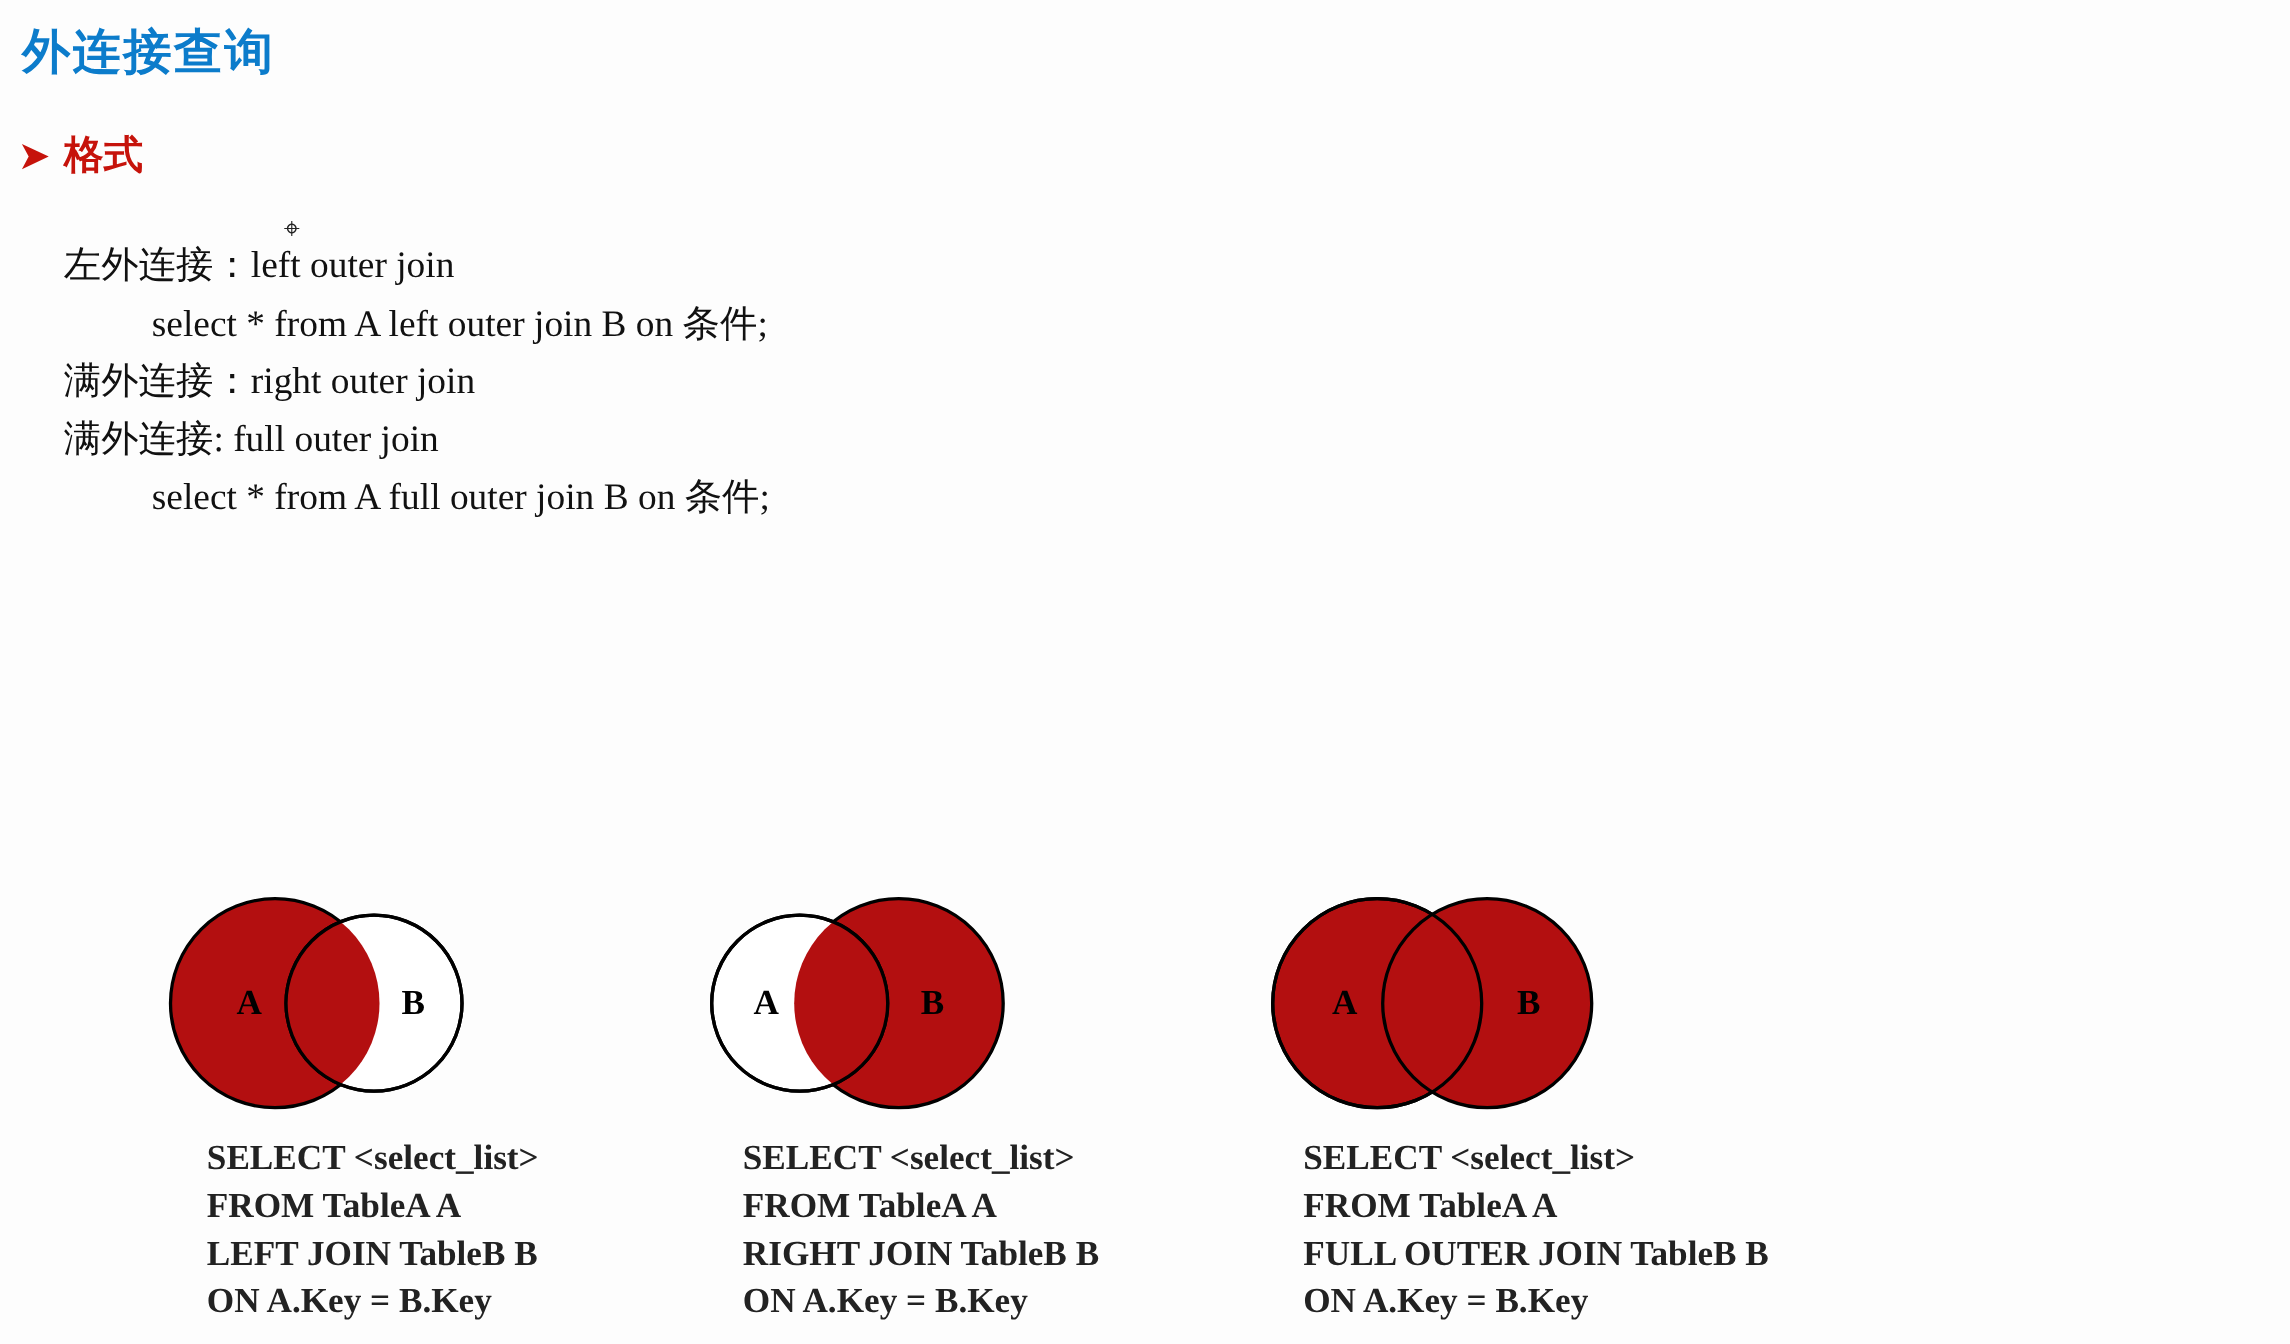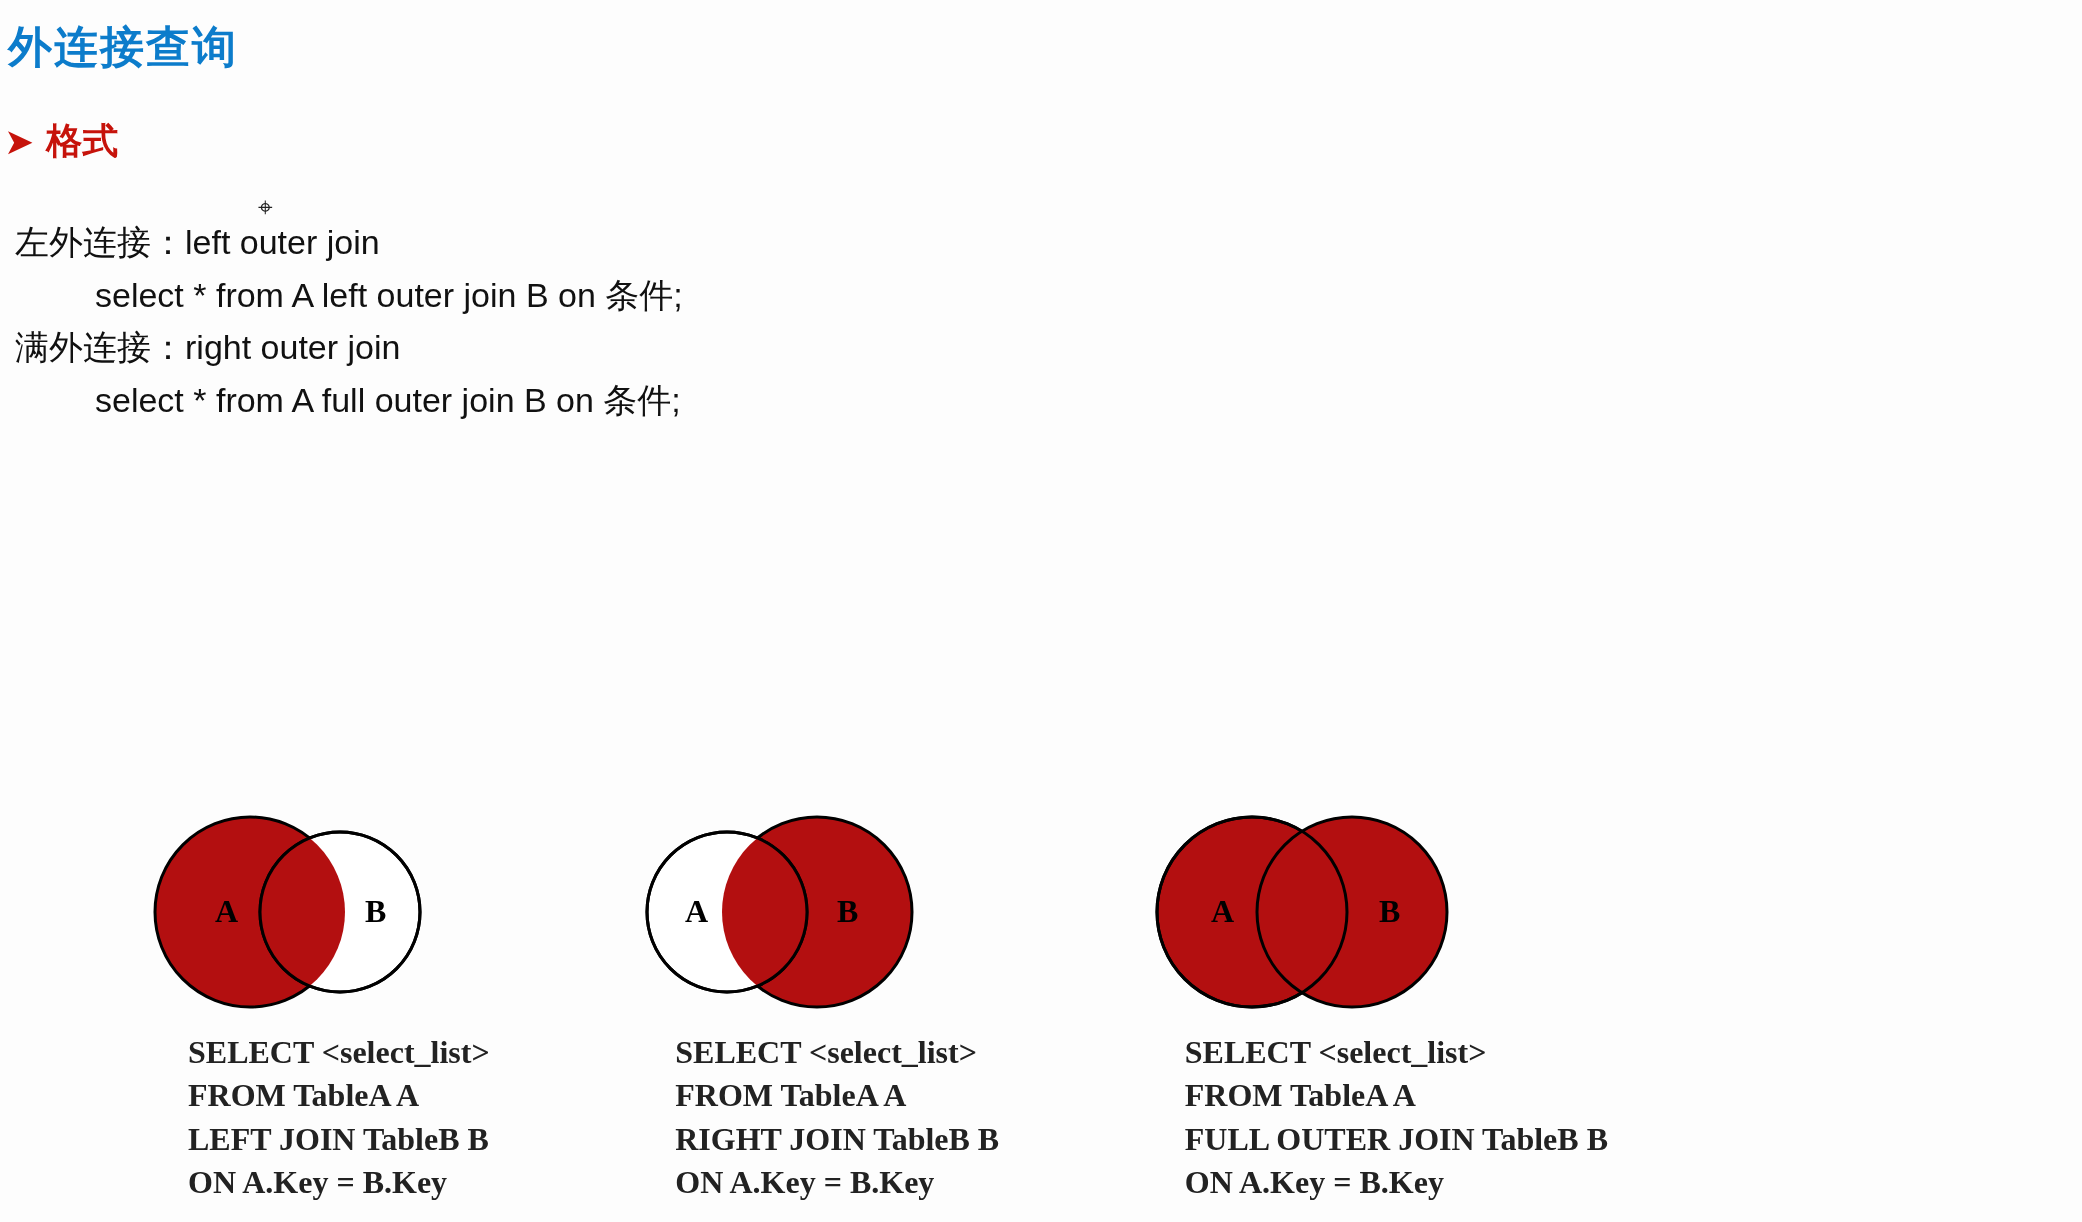--- a/index.html
+++ b/index.html
@@ -7,21 +7,21 @@
     padding: 0;
     background: #fdfdfd;
     font-family: "Microsoft YaHei", "PingFang SC", "Helvetica Neue", Arial, sans-serif;
     color: #111;
   }
   .page {
     width: 1648px;
     height: 1222px;
     position: relative;
     box-sizing: border-box;
-    padding: 18px 20px 10px 4px;
+    padding: 18px 20px 10px 16px;
     border-radius: 22px;
   }
   .title {
     color: #0c7ccb;
     font-size: 44px;
     font-weight: 700;
     letter-spacing: 2px;
     margin-left: 4px;
   }
   .intro {
@@ -47,23 +47,24 @@
     margin-right: 12px;
     line-height: 1;
   }
   .section-title {
     color: #c6130b;
     font-size: 36px;
     font-weight: 700;
   }
   .formats {
     margin-top: 50px;
-    margin-left: 11px;
+    margin-left: 42px;
     font-size: 34px;
     line-height: 1.55;
+    font-family: Liberation Serif, serif;
   }
   .formats .indent {
     display: inline-block;
     margin-left: 80px;
   }
   .venn-row {
     position: absolute;
     left: 140px;
     right: 40px;
     bottom: 18px;
@@ -110,20 +111,21 @@
     <span class="arrow">➤</span>
     <span class="section-title">格式</span>
   </div>
 
   <span class="cursor">⌖</span>
 
   <div class="formats">
     <div>左外连接：left outer join</div>
     <div><span class="indent">select * from A left outer join B on 条件;</span></div>
     <div>满外连接：right outer join</div>
+    <div>满外连接: full outer join</div>
     <div><span class="indent">select * from A full outer join B on 条件;</span></div>
   </div>
 
   <div class="venn-row">
 
     <div class="venn-block">
       <svg class="venn-svg" width="300" height="210" viewBox="0 0 300 210">
         <circle cx="110" cy="105" r="95" fill="#b30f10" stroke="#000" stroke-width="3"></circle>
         <circle cx="200" cy="105" r="80" fill="#ffffff" stroke="#000" stroke-width="3"></circle>
 

